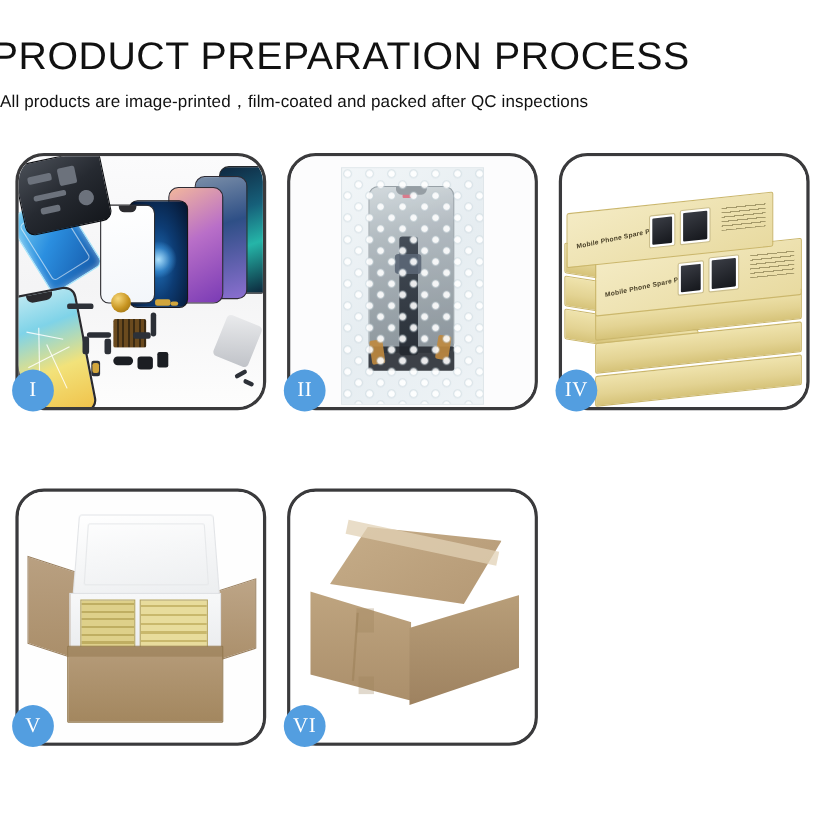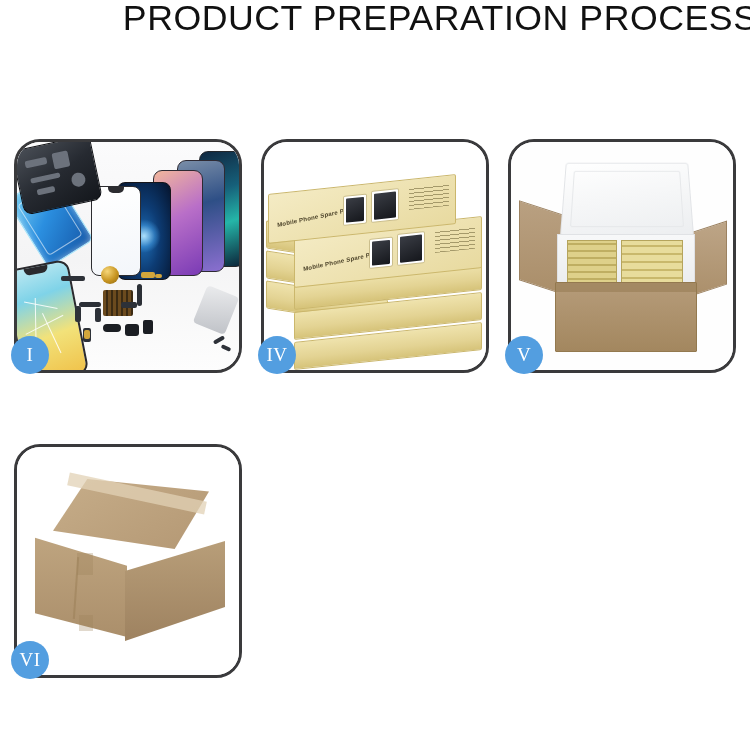--- a/index.html
+++ b/index.html
@@ -6,21 +6,21 @@
   body{
     width:750px;height:750px;
     background:#ffffff;
     font-family:"Liberation Sans", sans-serif;
     overflow:hidden;
     position:relative;
   }
   .page{width:750px;height:750px;position:relative;}
 
   
-  .header{text-align:right;}
+  .header{padding-top:34px;text-align:left;}
   .title{
     font-size:35px;
     letter-spacing:0.5px;
     color:#111111;
     font-weight:400;
     transform:scaleX(1.02);
     font-family:"Liberation Sans", sans-serif;
     line-height:1;
     white-space:nowrap;
   }
@@ -257,20 +257,21 @@
     background:rgba(226,210,182,.75);transform:rotate(12deg);}
   .ctn-seam{position:absolute;background:#9a8058;opacity:.55;}
 </style>
 </head>
 <body>
 
 <div class="page">
 
   <div class="header">
     <div class="title">PRODUCT PREPARATION PROCESS</div>
+    <div class="subtitle">All products are image-printed，film-coated and packed after QC inspections</div>
   </div>
 
   <div class="grid">
 
     <div class="panel">
       <div class="panel-clip">
         <div class="scene">
           <div class="p1-bg"></div>
           <div class="ph ph-adh"></div>
           <div class="ph ph-teal"></div>
@@ -313,20 +314,39 @@
             <span class="bpad" style="left:16px;top:42px;width:18px;height:6px;"></span>
           </div>
           <div class="tool"></div>
           <div class="part" style="left:196px;top:196px;width:12px;height:4px;transform:rotate(-30deg);"></div>
           <div class="part" style="left:204px;top:204px;width:10px;height:4px;transform:rotate(25deg);"></div>
         </div>
       </div>
       <div class="badge">I</div>
     </div>
 
+    <div class="panel">
+      <div class="panel-clip">
+        <div class="scene">
+          <div class="p2-bg"></div>
+          <div class="bubble-bag">
+            <div class="lcd">
+              <span class="lcd-red"></span>
+            </div>
+            <div class="lcd-flex"></div>
+            <div class="lcd-conn"></div>
+            <div class="lcd-bot"></div>
+            <div class="tape" style="left:26px;top:156px;transform:rotate(-8deg);"></div>
+            <div class="tape" style="left:86px;top:152px;transform:rotate(9deg);"></div>
+            <div class="bubbles"></div>
+          </div>
+        </div>
+      </div>
+      <div class="badge">II</div>
+    </div>
 
 
     <div class="panel">
       <div class="panel-clip">
         <div class="scene">
           <div class="p4-bg"></div>
           <div class="stack">
 
             <div class="sbox" style="left:0px;top:62px;width:120px;height:26px;transform:skewY(9deg);"></div>
             <div class="sbox" style="left:0px;top:92px;width:120px;height:26px;transform:skewY(9deg);"></div>

